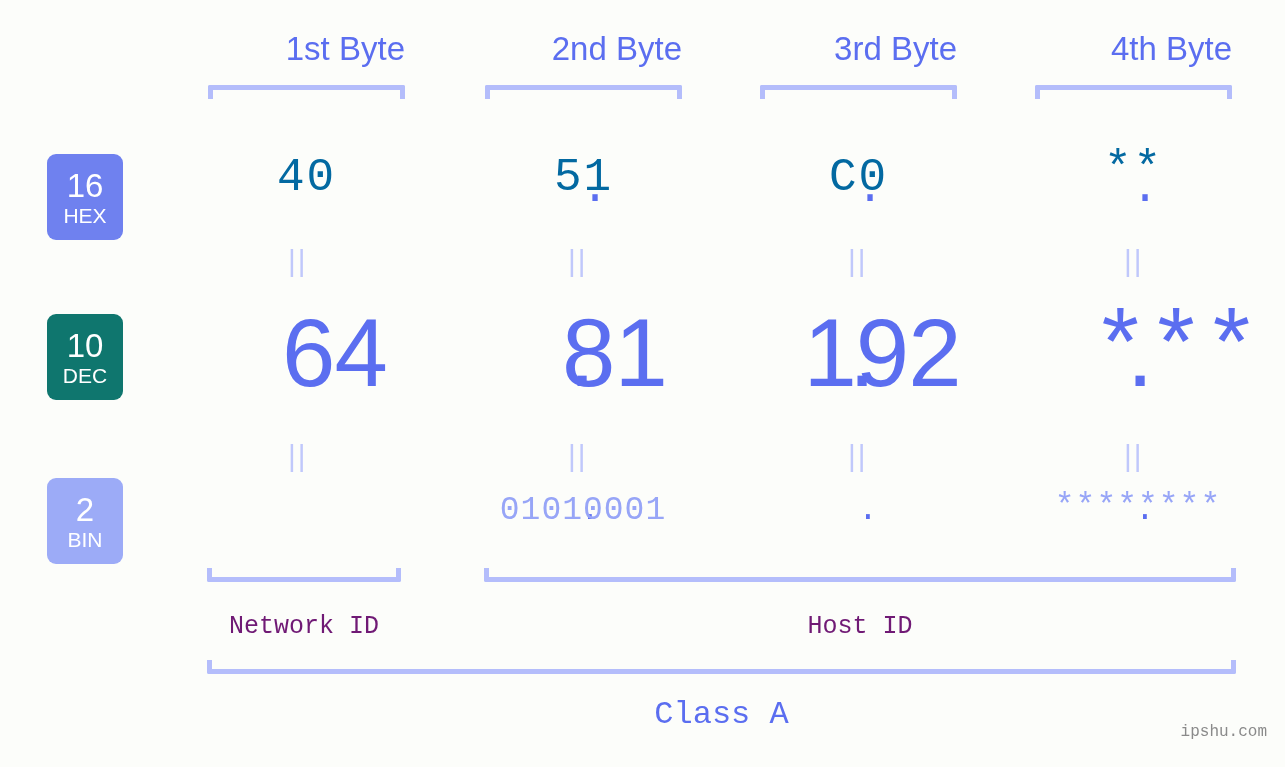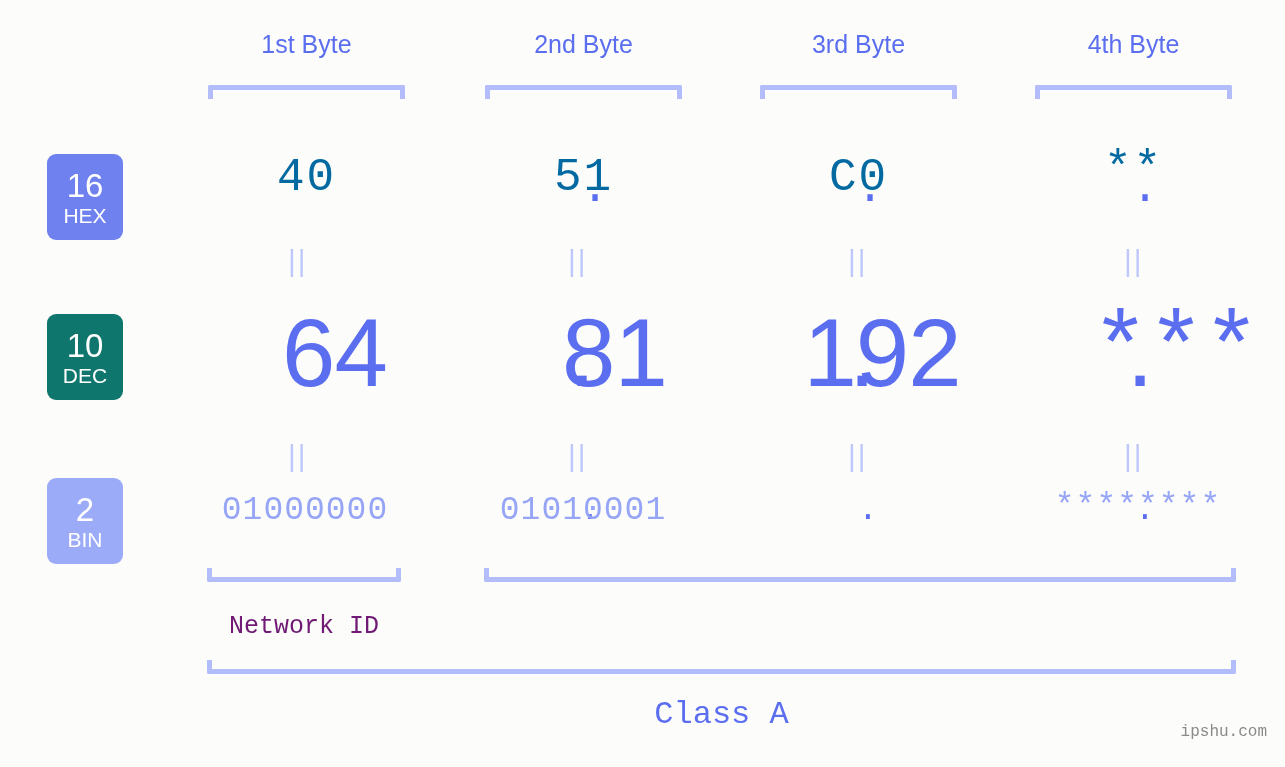--- a/index.html
+++ b/index.html
@@ -18,22 +18,22 @@
   .stage {
     position: relative;
     width: 1285px;
     height: 767px;
   }
 
   
   .byte-head {
     position: absolute;
     top: 30px;
-    text-align: center;
-    font-size: 25px;
+    text-align: right;
+    font-size: 33px;
     color: #5b6ef0;
     font-family: "Liberation Sans", sans-serif;
     letter-spacing: 0px;
     white-space: nowrap;
   }
 
   
   .bracket-down {           
     position: absolute;
     border-top: 5px solid #b4bdfb;
@@ -234,31 +234,31 @@
     <div class="sep" style="position:absolute; left:950px; width:80px;">.</div>
     <div class="cell stars" style="position:absolute; left:900px; width:250px;">***</div>
   </div>
 
   <div class="eq" style="left:288px; top:441px;">||</div>
   <div class="eq" style="left:568px; top:441px;">||</div>
   <div class="eq" style="left:848px; top:441px;">||</div>
   <div class="eq" style="left:1124px; top:441px;">||</div>
 
   <div class="row" id="row-bin">
-    <div class="cell" style="position:absolute; left:55px;  width:200px;">01000000</div>
     <div class="sep" style="position:absolute; left:400px; width:80px;">.</div>
     <div class="cell" style="position:absolute; left:333px; width:200px;">01010001</div>
     <div class="sep" style="position:absolute; left:678px; width:80px;">.</div>
     <div class="sep" style="position:absolute; left:955px; width:80px;">.</div>
     <div class="cell" style="position:absolute; left:888px; width:200px; top:-4px;">********</div>
   </div>
 
   <div class="bracket-up" style="left:207px; top:568px; width:194px;"></div>
   <div class="bracket-up" style="left:484px; top:568px; width:752px;"></div>
 
   <div class="id-label" style="left:207px; top:612px; width:194px;">Network ID</div>
+  <div class="id-label" style="left:484px; top:612px; width:752px;">Host ID</div>
 
   <div class="bracket-up" style="left:207px; top:660px; width:1029px;"></div>
   <div class="class-label" style="left:207px; top:696px; width:1029px;">Class A</div>
 
   <div class="watermark">ipshu.com</div>
 
 </div>
 
 </body></html>

